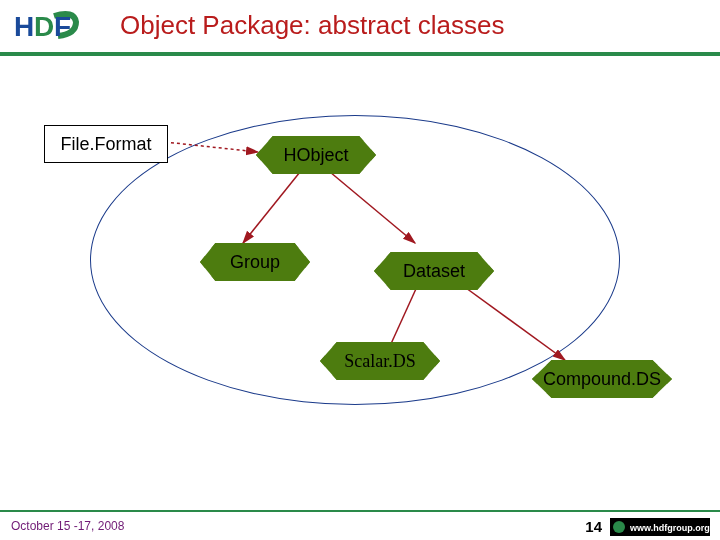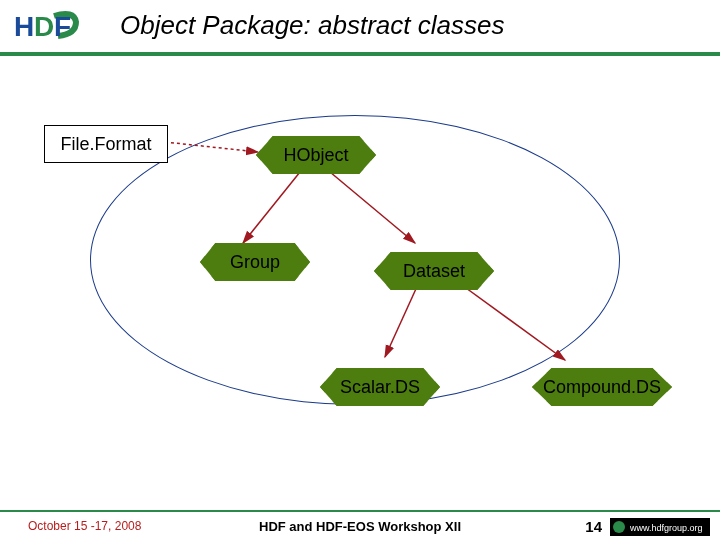--- a/index.html
+++ b/index.html
@@ -1,52 +1,52 @@
 <!DOCTYPE html>
 <html><head>
 <meta charset="utf-8">
 <style>
   * { margin: 0; padding: 0; box-sizing: border-box; }
   body { width: 720px; height: 540px; font-family: Arial, sans-serif; background: #fff; position: relative; overflow: hidden; }
   
   .header { position: relative; height: 52px; }
   .logo { position: absolute; left: 14px; top: 8px; }
-  .title { position: absolute; left: 120px; top: 10px; font-size: 26px; font-weight: normal; color: #000000; font-style: italic; }
+  .title { position: absolute; left: 120px; top: 10px; font-size: 26px; font-weight: normal; color: #b91c1c; }
   .underline { position: absolute; left: 0; top: 52px; width: 720px; height: 4px; background: #2a8a4a; }
   
   .diagram { position: absolute; top: 60px; left: 0; width: 720px; height: 430px; }
   
   .ellipse { position: absolute; left: 90px; top: 55px; width: 530px; height: 290px; border: 1.5px solid #1a3a8a; border-radius: 50%; }
   
   .node { position: absolute; display: flex; align-items: center; justify-content: center; font-size: 18px; color: #000; }
   
   .he-node {
     width: 120px; height: 38px;
     background: #4d7c0f;
     border: 5px solid #4d7c0f;
     clip-path: polygon(14% 0, 86% 0, 100% 50%, 86% 100%, 14% 100%, 0 50%);
   }
   .he-small { width: 110px; }
-  .he-large { width: 140px; margin-top: 8px; }
+  .he-large { width: 140px; }
   
   .rect-node {
     width: 124px; height: 38px;
     background: #fff;
     border: 1px solid #000;
   }
   
   .arrow-line { stroke: #a01820; stroke-width: 1.5; fill: none; }
   .arrow-head { fill: #a01820; }
   .dotted { stroke-dasharray: 3 3; }
   
   .footer { position: absolute; bottom: 0; left: 0; width: 720px; height: 30px; background: #fff; border-top: 2px solid #2a8a4a; display: flex; align-items: center; }
-  .footer-date { position: absolute; left: 28px; font-size: 12px; color: #b91c1c; }
+  .footer-date { position: absolute; left: 11px; font-size: 12px; color: #701a75; }
   .footer-center { width: 100%; text-align: center; font-size: 13px; font-weight: bold; color: #000; }
   .footer-num { position: absolute; right: 118px; font-size: 15px; font-weight: bold; }
-  .footer-logo { position: absolute; right: 10px; top: 6px; }
+  .footer-logo { position: absolute; right: 10px; top: 6px; font-weight: bold; }
 </style>
 </head>
 <body>
 
 <div class="header">
   <div class="logo">
     <svg width="70" height="36" viewBox="0 0 70 36">
       <text x="0" y="28" font-family="Arial" font-weight="bold" font-size="28" fill="#1a4a9a">H</text>
       <text x="20" y="28" font-family="Arial" font-weight="bold" font-size="28" fill="#2a8a4a">D</text>
       <path d="M 40 8 Q 60 2 62 14 Q 62 26 44 28" stroke="#2a8a4a" stroke-width="6" fill="none"></path>
@@ -87,32 +87,31 @@
   </div>
 
   <div class="node he-node he-small" style="left:200px; top:183px;">
     <span>Group</span>
   </div>
 
   <div class="node he-node" style="left:374px; top:192px;">
     <span>Dataset</span>
   </div>
 
-  <div class="node he-node" style="left:320px; top:308px;">
+  <div class="node he-node" style="left:320px; top:282px;font-family:Liberation Serif, serif;">
     <span>Scalar.DS</span>
   </div>
 
   <div class="node he-node he-large" style="left:532px; top:300px;">
     <span>Compound.DS</span>
   </div>
 </div>
 
 <div class="footer">
   <div class="footer-date">October 15 -17, 2008</div>
-  <div class="footer-center">HDF and HDF-EOS Workshop XII</div>
   <div class="footer-num">14</div>
   <div class="footer-logo">
     <svg width="100" height="18" viewBox="0 0 100 18">
       <rect x="0" y="0" width="100" height="18" fill="#000"></rect>
       <circle cx="9" cy="9" r="6" fill="#2a8a4a"></circle>
       <text x="20" y="13" font-family="Arial" font-size="9" fill="#fff">www.hdfgroup.org</text>
     </svg>
   </div>
 </div>
 

